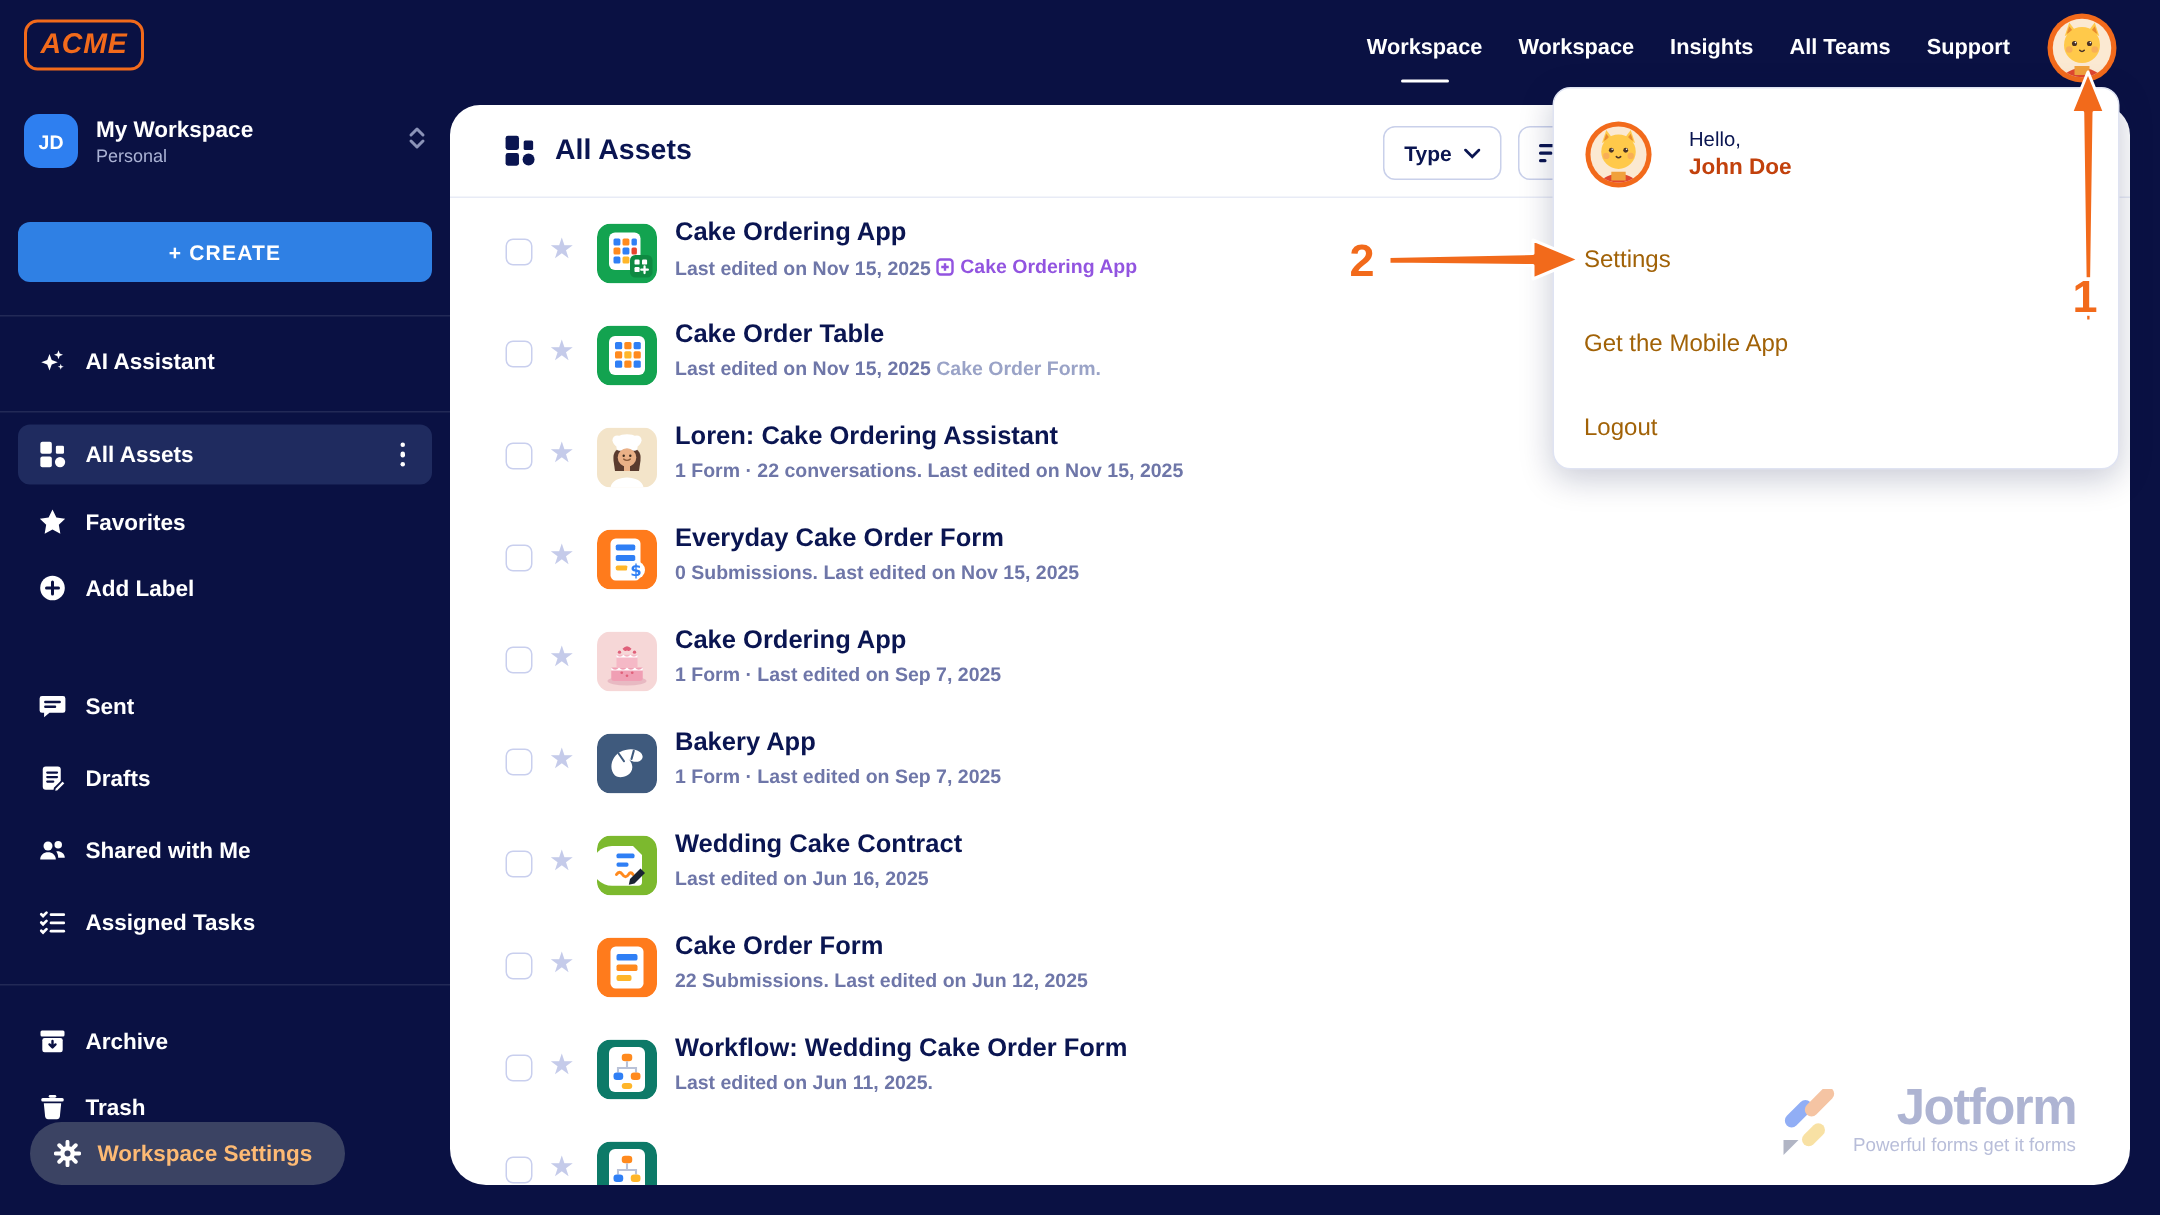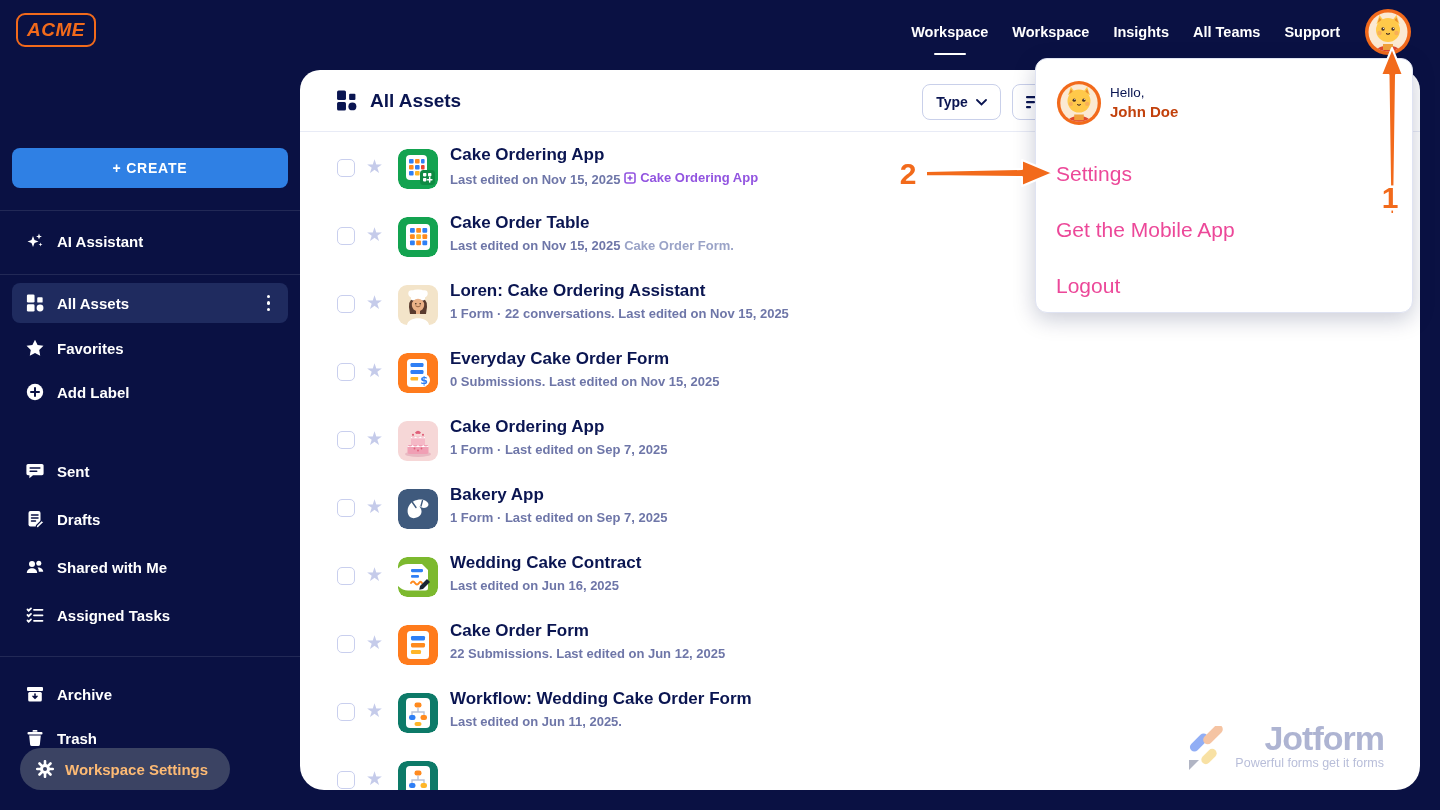--- a/index.html
+++ b/index.html
@@ -74,25 +74,25 @@
   .watermark{ position:absolute; right:36px; bottom:20px; display:flex; align-items:flex-end; gap:8px; opacity:.62; }
   .wm-text{ text-align:right; }
   .wm-name{ color:#7d87b8; font-size:34px; font-weight:800; letter-spacing:-1px; line-height:.85; }
   .wm-tag{ color:#8d96c2; font-size:12.5px; margin-top:3px; }
 
   
   .dropdown{ position:absolute; left:1035px; top:58px; width:378px; height:255px; background:#fff;
     border:1px solid #dfe3f2; border-radius:12px; box-shadow:0 6px 22px rgba(10,17,68,.22); z-index:5; }
   .dd-greet{ height:87px; display:flex; align-items:center; padding:0 20px; }
   .dd-avatar{ width:46px; height:46px; border-radius:50%; overflow:hidden; flex:0 0 auto; }
-  .dd-hello{ margin-left:8px; }
+  .dd-hello{ margin-left:24px; }
   .dd-hello .h1{ color:#0a1551; font-size:13.5px; }
   .dd-hello .h2{ color:#c2410c; font-size:15px; font-weight:700; margin-top:3px; }
-  .dd-item{ height:56px; display:flex; align-items:center; padding:0 20px; color:#ec4899;
-    font-size:21px; cursor:pointer; }
+  .dd-item{ height:56px; display:flex; align-items:center; padding:0 20px; color:#a16207;
+    font-size:16px; cursor:pointer; }
 
   
   .overlay{ position:absolute; inset:0; width:1440px; height:810px; z-index:9; pointer-events:none; }
 </style>
 </head>
 <body>
 
 <svg width="0" height="0" style="position:absolute">
   <defs>
     <symbol id="catface" viewBox="0 0 48 48">
@@ -139,20 +139,33 @@
     <div class="nav-item">Insights</div>
     <div class="nav-item">All Teams</div>
     <div class="nav-item">Support</div>
     <div class="nav-avatar">
       <svg viewBox="0 0 48 48" width="48" height="48">
           <use href="#catface"></use>
         </svg>
     </div>
   </nav>
 
+  <div class="ws-switch">
+    <div class="ws-avatar">JD</div>
+    <div class="ws-meta">
+      <div class="ws-name">My Workspace</div>
+      <div class="ws-type">Personal</div>
+    </div>
+    <div class="ws-chevrons">
+      <svg width="12" height="18" viewBox="0 0 12 18" fill="none" stroke="#8b93b8" stroke-width="2" stroke-linecap="round" stroke-linejoin="round">
+        <polyline points="2,7 6,3 10,7"></polyline>
+          <polyline points="2,11 6,15 10,11"></polyline>
+      </svg>
+    </div>
+  </div>
 
   <button class="create-btn">+ CREATE</button>
 
   <div class="sb-divider" style="top:210px"></div>
   <div class="sb-divider" style="top:274px"></div>
   <div class="sb-divider" style="top:656px"></div>
 
   <div class="srow" style="top:221px">
     <span class="sicon">
       <svg width="18" height="18" viewBox="0 0 18 18" fill="#fff">

